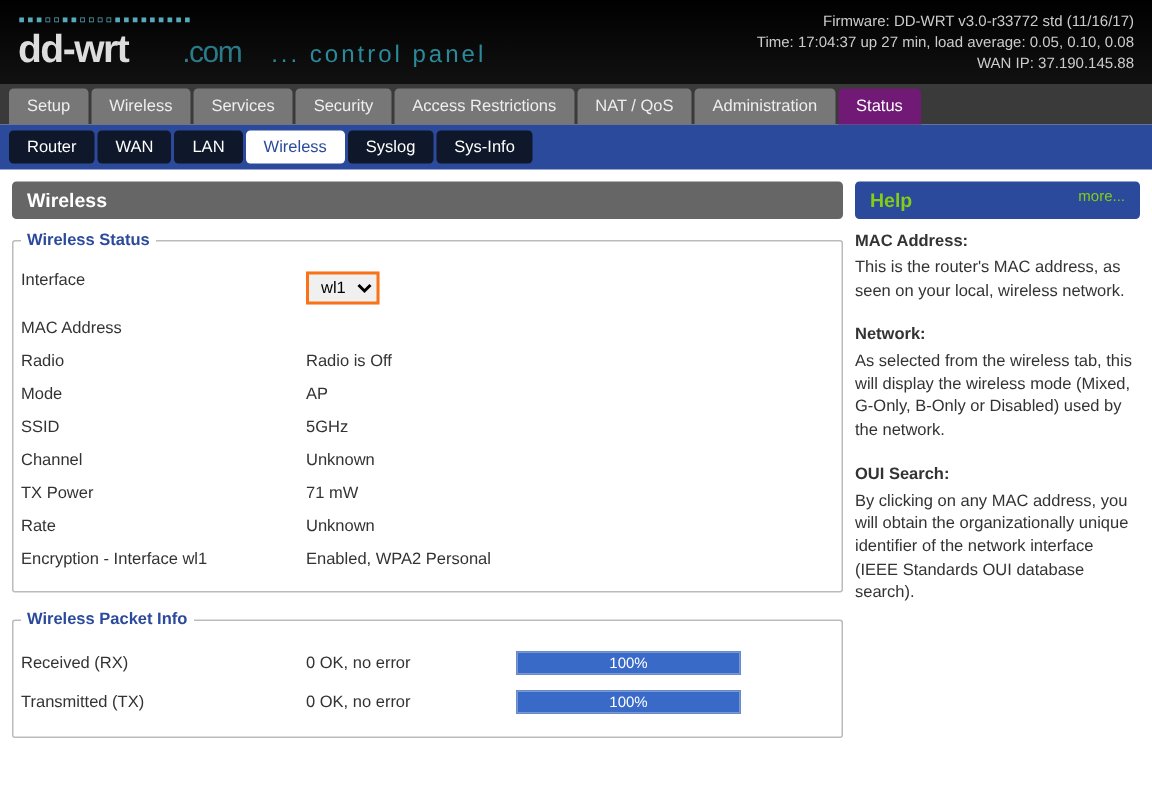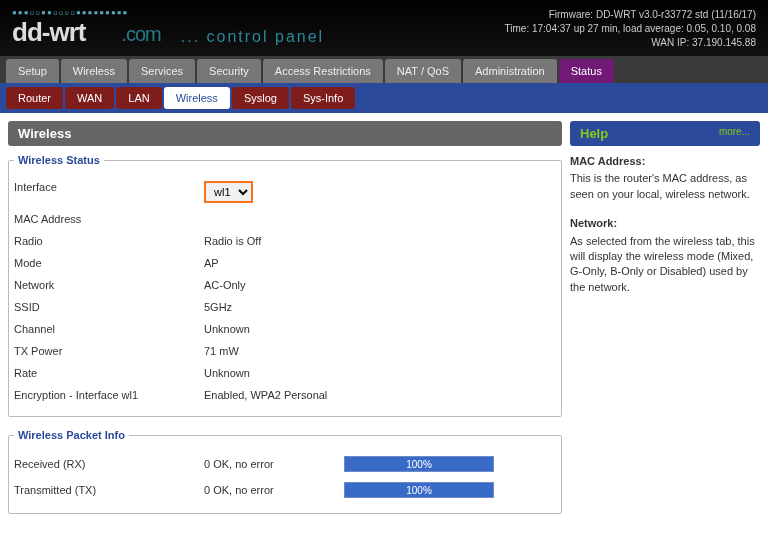--- a/index.html
+++ b/index.html
@@ -8,21 +8,21 @@
 .logo-area { display: flex; flex-direction: column; }
 .logo-dots { font-family: monospace; font-size: 8px; letter-spacing: 1px; color: #5ab; }
 .logo-text { font-size: 26px; font-weight: bold; color: #ddd; font-family: Arial, sans-serif; letter-spacing: -1px; }
 .logo-text .com { color: #2a7a8a; font-weight: normal; font-size: 20px; margin-left: 36px; }
 .cp-text { color: #2a8a9a; font-size: 16px; letter-spacing: 2px; margin-left: 20px; align-self: flex-end; margin-bottom: 2px; }
 .header-info { text-align: right; font-size: 10px; color: #ccc; line-height: 1.4; }
 .main-tabs { background: #3a3a3a; display: flex; padding: 0 6px; gap: 2px; }
 .main-tab { background: #777; color: #eee; padding: 6px 12px; font-size: 11px; cursor: pointer; border-radius: 3px 3px 0 0; margin-top: 3px; }
 .main-tab.active { background: #701a75; color: #fff; }
 .sub-tabs { background: #2b4a9b; display: flex; padding: 4px 6px; gap: 2px; }
-.sub-tab { background: #7f1d1d; color: #fff; padding: 5px 12px; font-size: 11px; cursor: pointer; border-radius: 3px; }
+.sub-tab { background: #0f172a; color: #fff; padding: 5px 12px; font-size: 11px; cursor: pointer; border-radius: 3px; }
 .sub-tab.active { background: #fff; color: #2b4a9b; }
 .content { display: flex; padding: 8px; gap: 8px; }
 .left-col { flex: 1; }
 .right-col { width: 190px; }
 .page-title { background: #666; color: #fff; padding: 5px 10px; font-size: 13px; font-weight: bold; border-radius: 3px; margin-bottom: 8px; }
 .help-title { background: #2b4a9b; color: #84cc16; padding: 5px 10px; font-size: 13px; font-weight: bold; border-radius: 3px; margin-bottom: 8px; display: flex; justify-content: space-between; align-items: flex-start; }
 .help-more { font-size: 10px; font-weight: normal; cursor: pointer; }
 fieldset { border: 1px solid #bbb; border-radius: 2px; padding: 10px 5px; margin-bottom: 12px; }
 legend { color: #2b4a9b; font-weight: bold; font-size: 11px; padding: 0 4px; }
 .row { display: flex; padding: 5px 0; font-size: 11px; }
@@ -96,24 +96,20 @@
           </div>
           <div class="row">
             <div class="row-label">Radio</div>
             <div class="row-value">Radio is Off</div>
           </div>
           <div class="row">
             <div class="row-label">Mode</div>
             <div class="row-value">AP</div>
           </div>
           <div class="row">
-            <div class="row-label">Network</div>
-            <div class="row-value">AC-Only</div>
-          </div>
-          <div class="row">
             <div class="row-label">SSID</div>
             <div class="row-value">5GHz</div>
           </div>
           <div class="row">
             <div class="row-label">Channel</div>
             <div class="row-value">Unknown</div>
           </div>
           <div class="row">
             <div class="row-label">TX Power</div>
             <div class="row-value">71 mW</div>
@@ -157,15 +153,19 @@
     </div>
     <div id="help-sections">
         <div class="help-section">
           <h4>MAC Address:</h4>
           <p>This is the router's MAC address, as seen on your local, wireless network.</p>
         </div>
         <div class="help-section">
           <h4>Network:</h4>
           <p>As selected from the wireless tab, this will display the wireless mode (Mixed, G-Only, B-Only or Disabled) used by the network.</p>
         </div>
+        <div class="help-section">
+          <h4>OUI Search:</h4>
+          <p>By clicking on any MAC address, you will obtain the organizationally unique identifier of the network interface (IEEE Standards OUI database search).</p>
+        </div>
       </div>
   </div>
 </div>
 
 </body></html>

